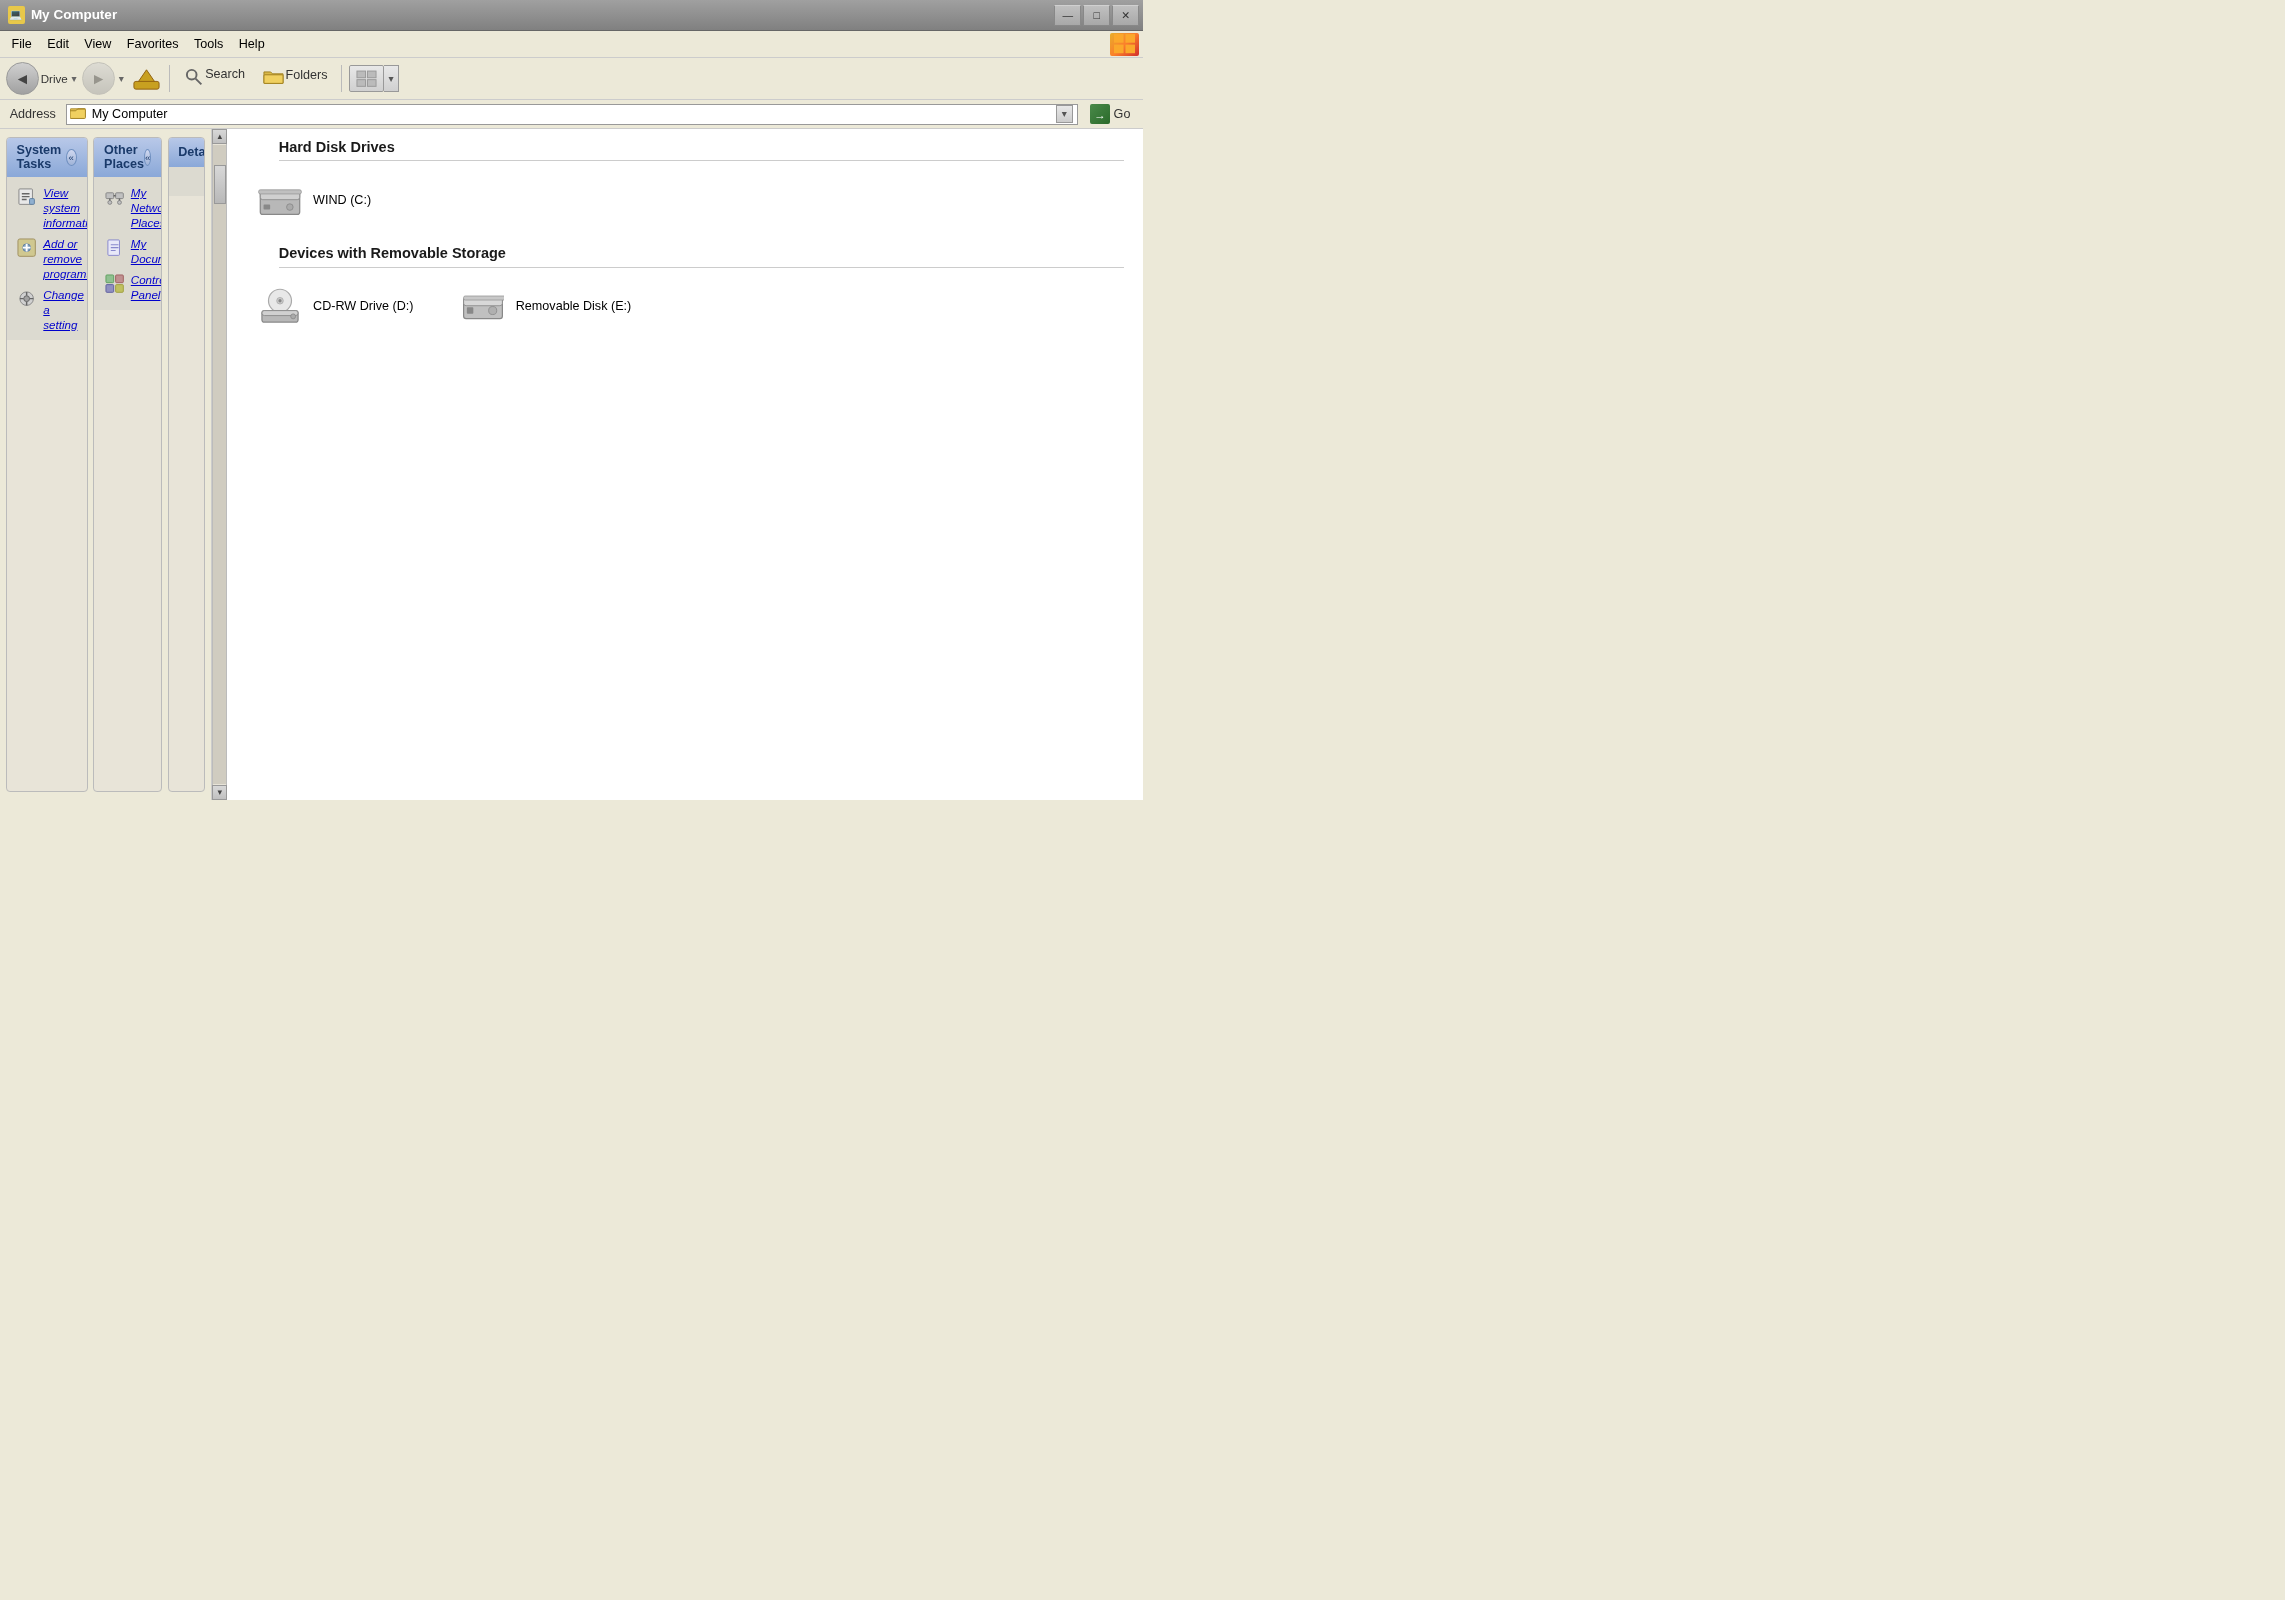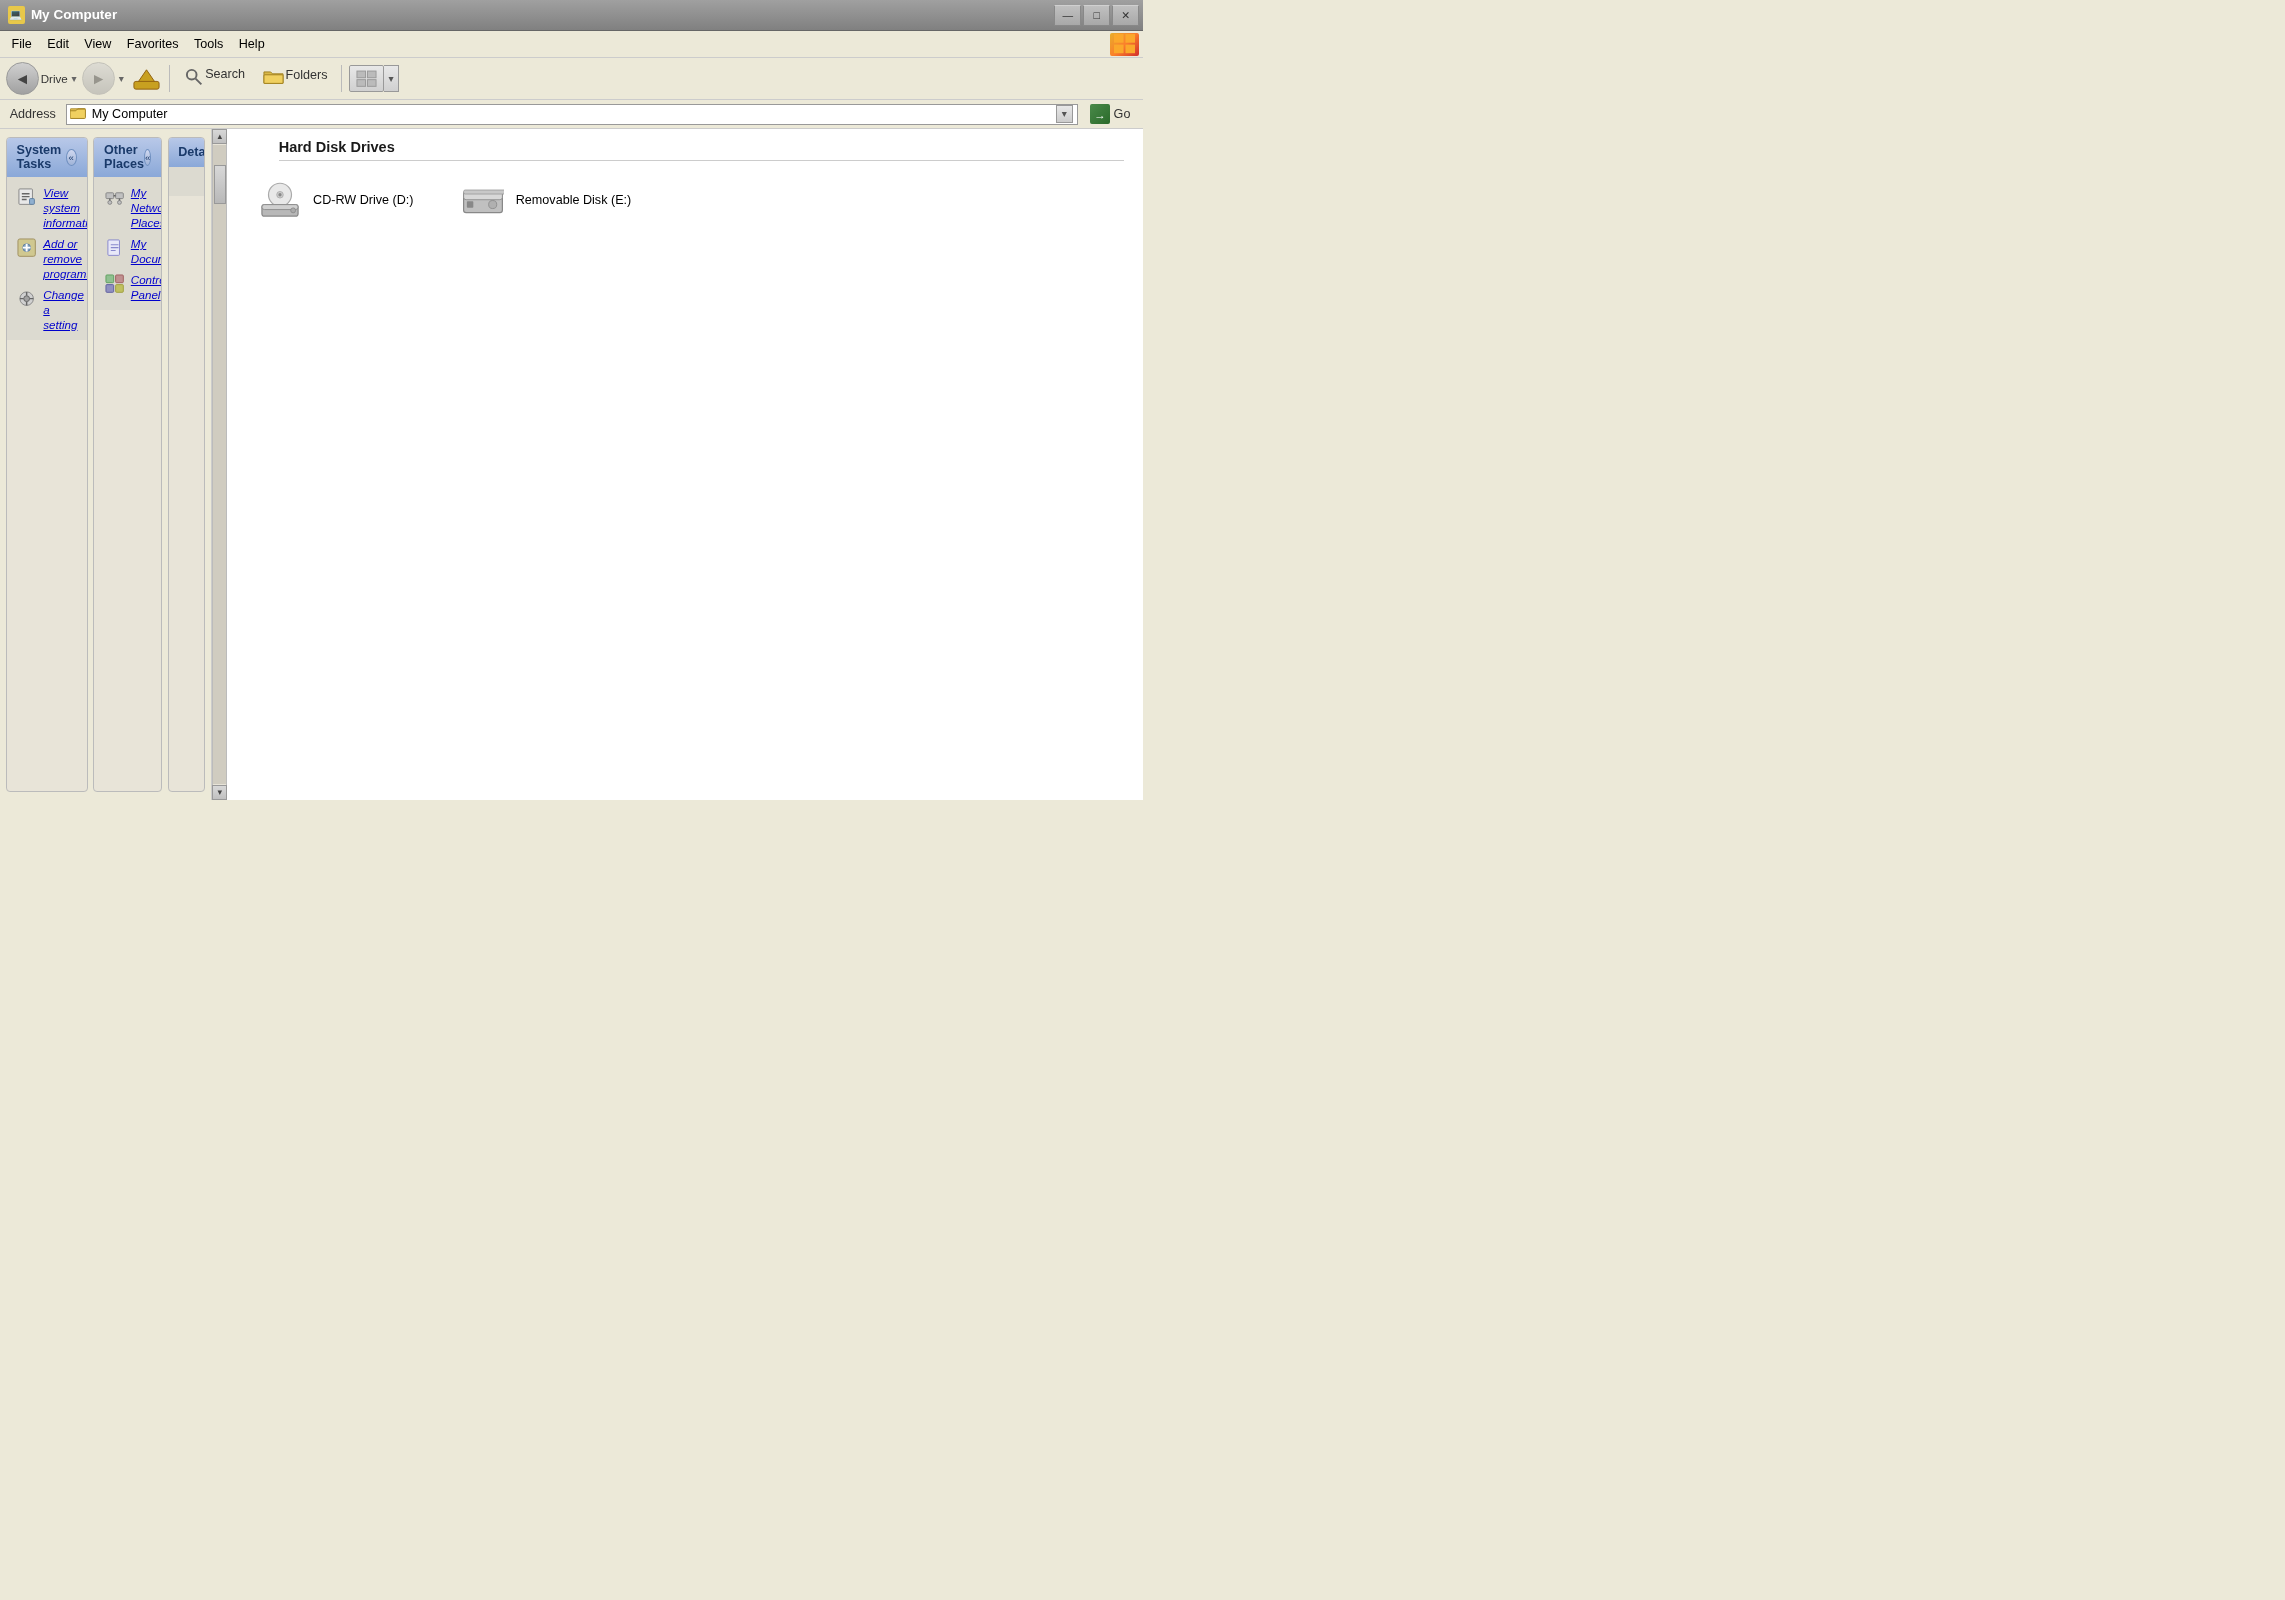--- a/index.html
+++ b/index.html
@@ -634,21 +634,36 @@
     <div class="scroll-up-btn">▲</div>
     <div class="scroll-track">
       <div class="scroll-thumb"></div>
     </div>
     <div class="scroll-down-btn">▼</div>
   </div>
 
   <div class="right-panel">
 
     <div class="section-header">Hard Disk Drives</div>
-
+    <div class="drive-items">
+      <div class="drive-item">
+        <div class="drive-icon">
+          <svg class="hdd-icon" viewBox="0 0 56 42">
+            <rect x="4" y="10" width="48" height="28" rx="3" fill="#b8b8b8" stroke="#888" stroke-width="1.5"></rect>
+            <rect x="4" y="10" width="48" height="10" rx="3" fill="#d0d0d0" stroke="#888" stroke-width="1"></rect>
+            <rect x="8" y="26" width="8" height="6" rx="1" fill="#888"></rect>
+            <circle cx="40" cy="29" r="4" fill="#aaa" stroke="#888" stroke-width="1"></circle>
+            <rect x="2" y="8" width="52" height="5" rx="2" fill="#c0c0c0" stroke="#999" stroke-width="1"></rect>
+          </svg>
+        </div>
+        <span class="drive-label">WIND (C:)</span>
+      </div>
+    </div>
+
+    <div class="section-header">Devices with Removable Storage</div>
     <div class="drive-items">
 
       <div class="drive-item">
         <div class="drive-icon">
           <svg class="cd-icon" viewBox="0 0 56 46">
 
             <ellipse cx="28" cy="16" rx="14" ry="14" fill="#e8e8e8" stroke="#aaa" stroke-width="1.5"></ellipse>
             <ellipse cx="28" cy="16" rx="4" ry="4" fill="#ccc" stroke="#aaa" stroke-width="1"></ellipse>
             <ellipse cx="28" cy="16" rx="2" ry="2" fill="#888"></ellipse>
 

